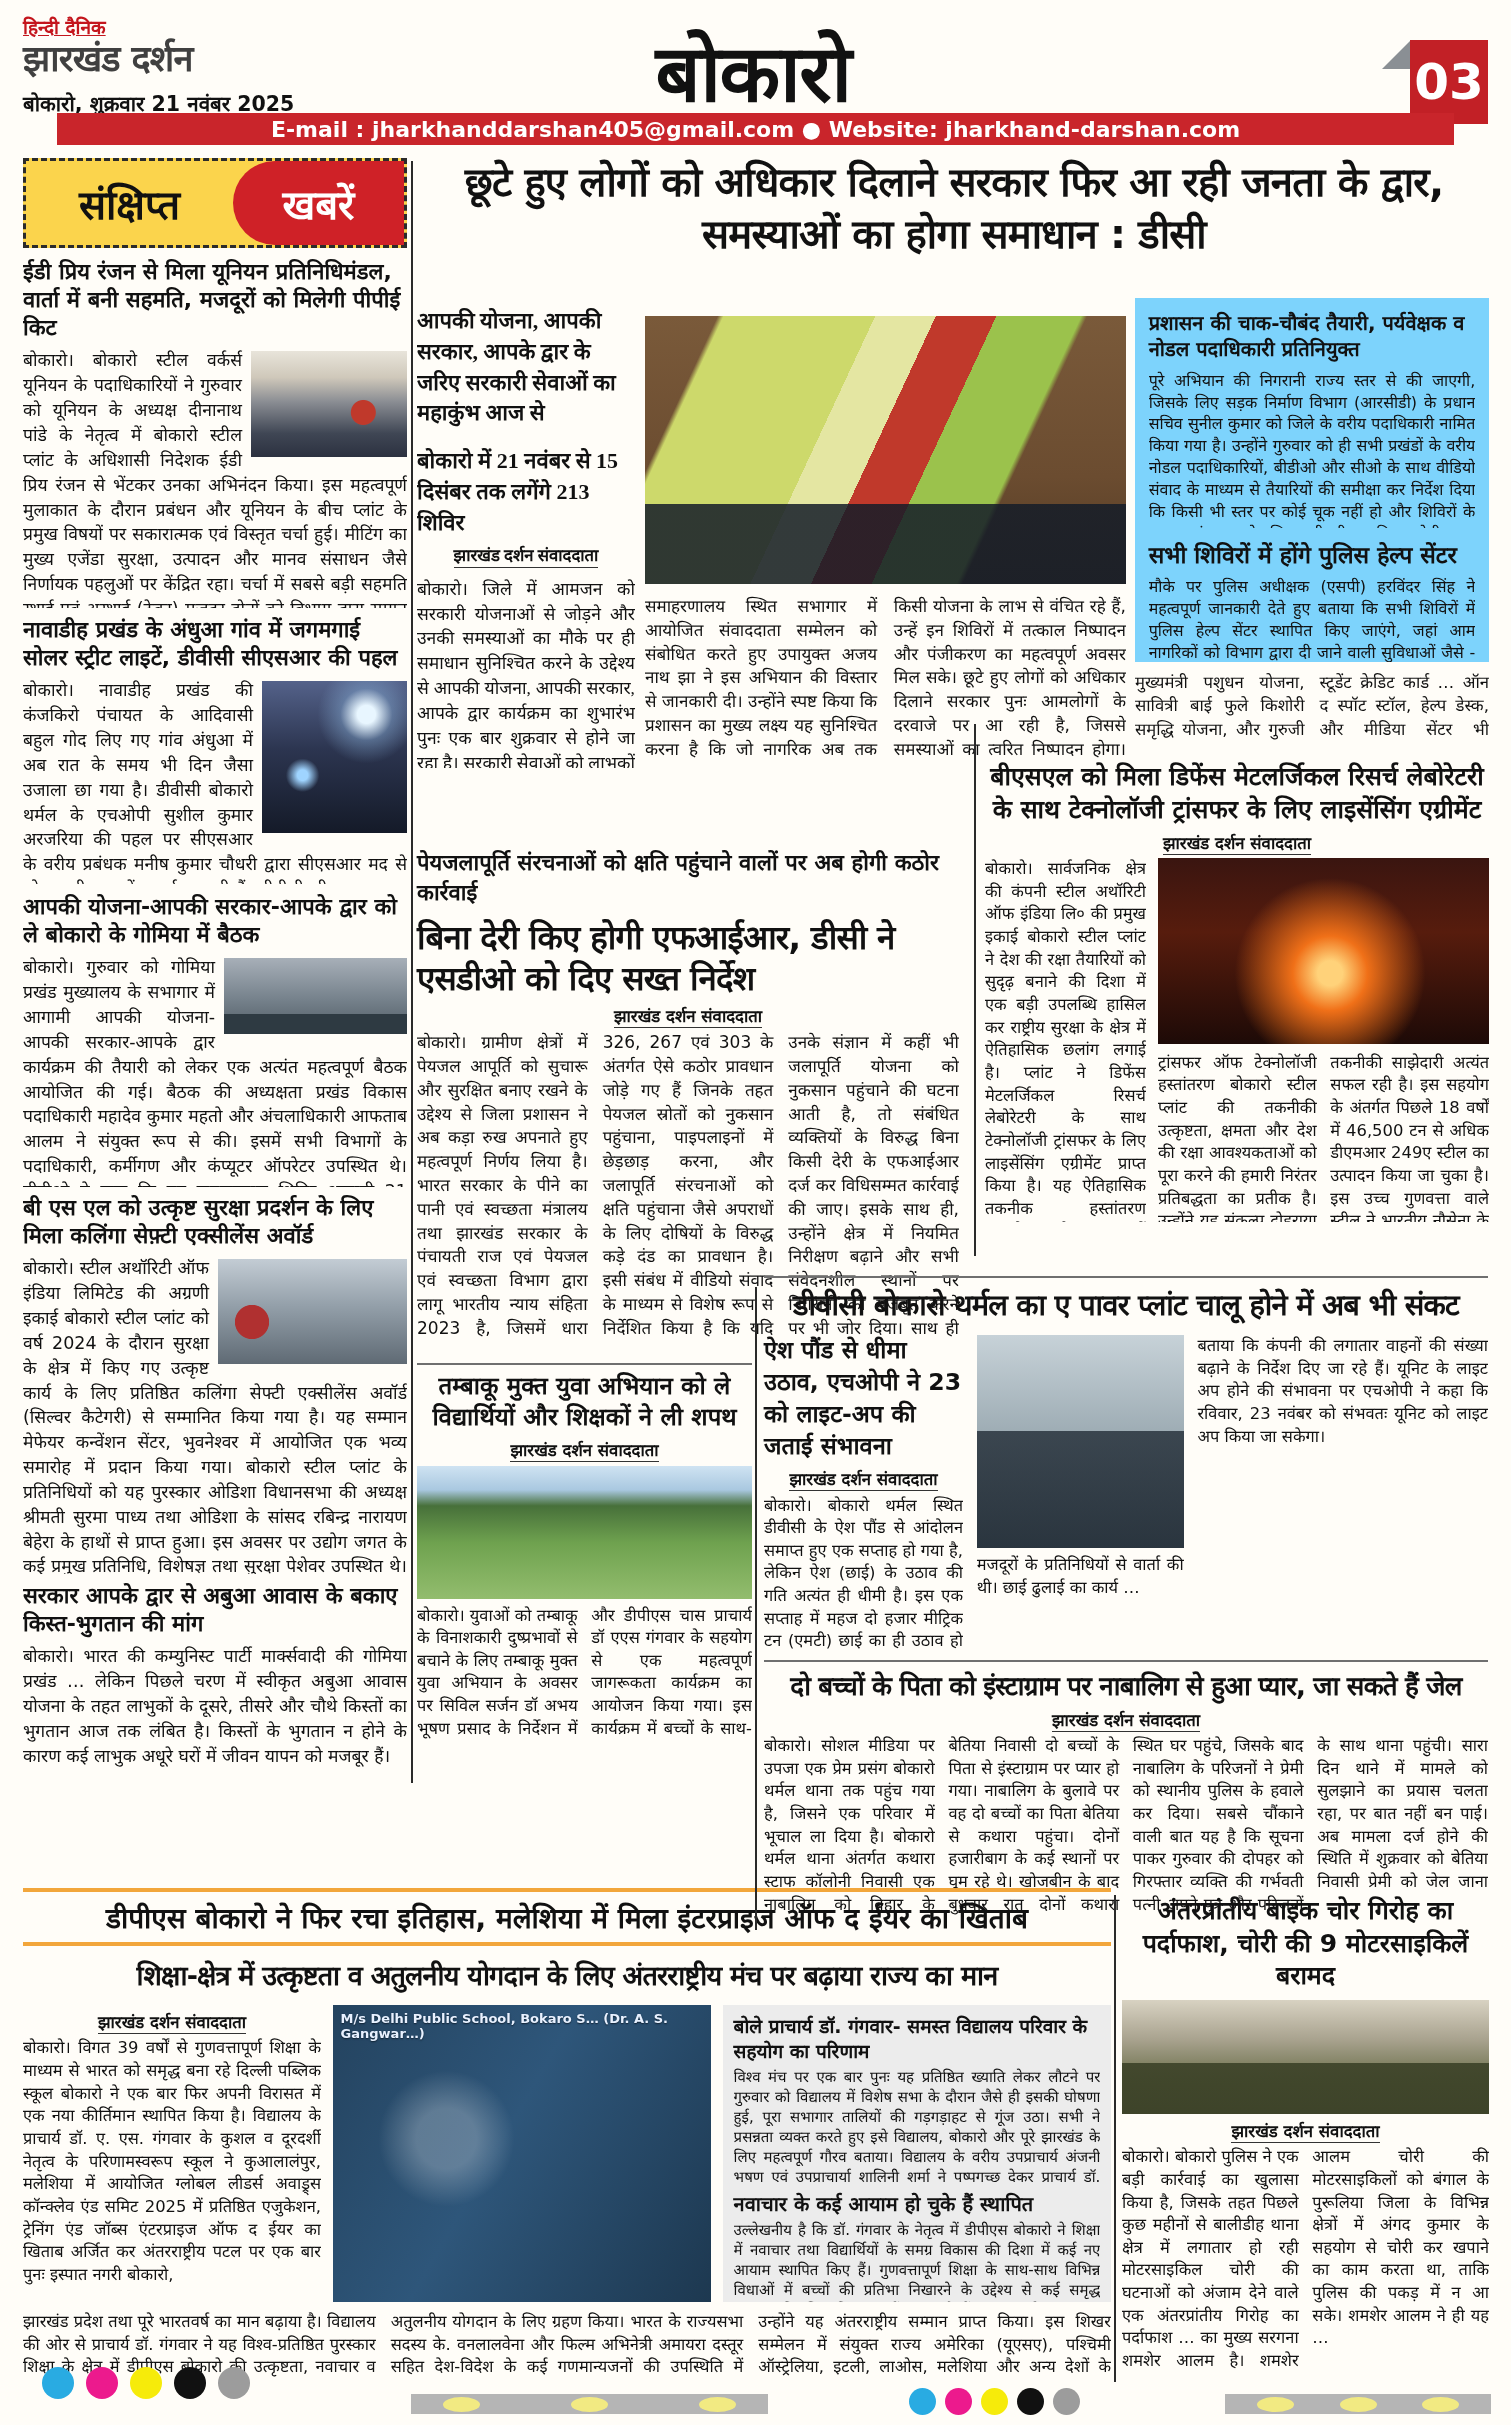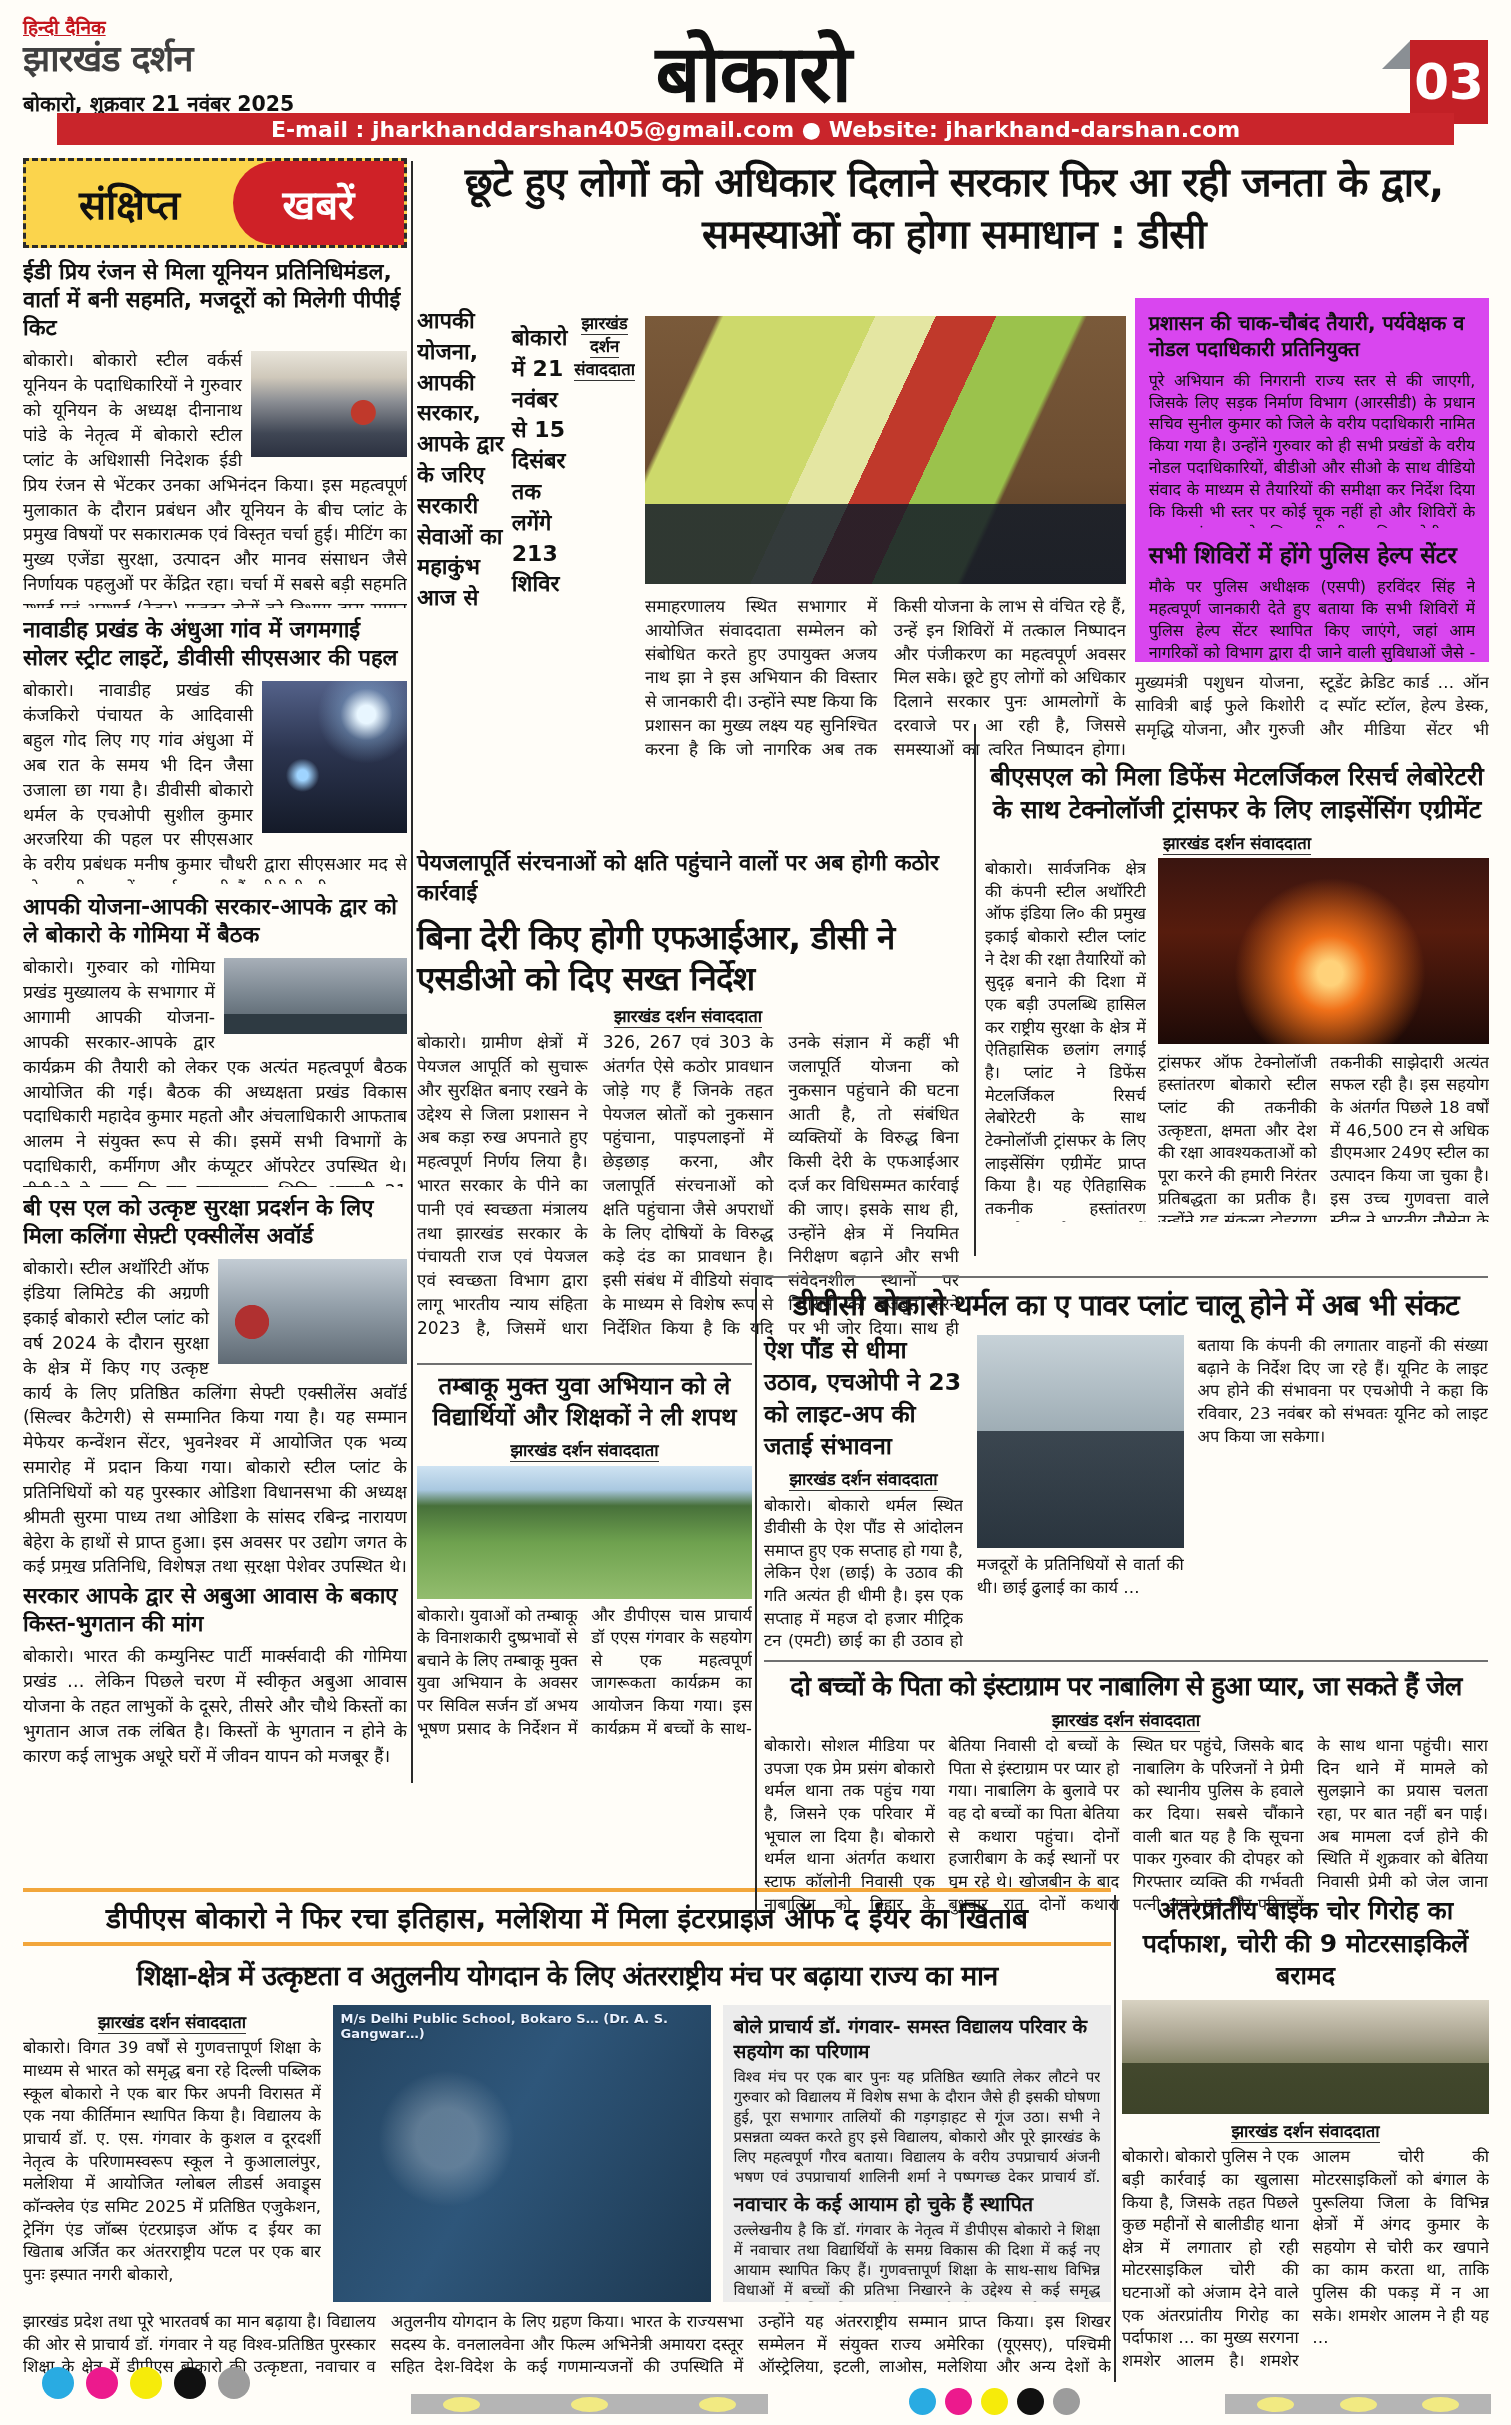--- a/index.html
+++ b/index.html
@@ -31,25 +31,25 @@
   .b-head{font-size:22px;font-weight:800;line-height:1.28;margin-bottom:6px;}
   .b-body{font-size:17.5px;line-height:1.42;flex:1;overflow:hidden;}
   .b-photo{float:right;margin:3px 0 6px 9px;}
   
   .byline{font-size:16.7px;font-weight:700;text-align:center;margin:4.6px 0;}
   .byline span{border-bottom:1.5px solid #333;padding-bottom:1.5px;margin-top:8px;}
   
   .main-headline{font-size:40px;font-weight:800;text-align:center;line-height:1.3;letter-spacing:-0.8px;}
   .deck1,.deck2{font-size:22px;font-weight:800;line-height:1.4;}
   .deck2{margin-top:17px;}
-  .deck-wrap{display:flex;overflow:hidden;}
+  .deck-wrap{display:flex;flex-direction:column;overflow:hidden;font-family:Liberation Serif, serif;}
   .deck-body{font-size:17.5px;line-height:1.42;flex:1;overflow:hidden;margin-top:6px;}
   .main-cols{column-count:2;column-gap:16.7px;font-size:17px;line-height:1.4;overflow:hidden;}
   
-  .admin-box{background:#d946ef;padding:12px 13.7px;box-sizing:border-box;overflow:hidden;}
+  .admin-box{background:#7dd3fc;padding:12px 13.7px;box-sizing:border-box;overflow:hidden;}
   .admin-h1{font-size:20px;font-weight:800;line-height:1.3;margin-bottom:7.6px;}
   .admin-p{font-size:16px;line-height:1.37;text-align:justify;}
   .admin-p1{max-height:158px;overflow:hidden;}
   .admin-h2{font-size:23px;font-weight:800;margin:10.6px 0 6px;}
   .admin-p2{max-height:120px;overflow:hidden;}
   .admin-cont{column-count:2;column-gap:15px;font-size:16.7px;line-height:1.4;overflow:hidden;}
   
   .fir-kicker{font-size:22px;font-weight:800;}
   .fir-head{font-size:33px;font-weight:800;line-height:1.25;margin-top:10.6px;letter-spacing:-0.8px;}
   .fir-body{column-count:3;column-gap:15px;font-size:17px;line-height:1.4;height:319px;overflow:hidden;}

